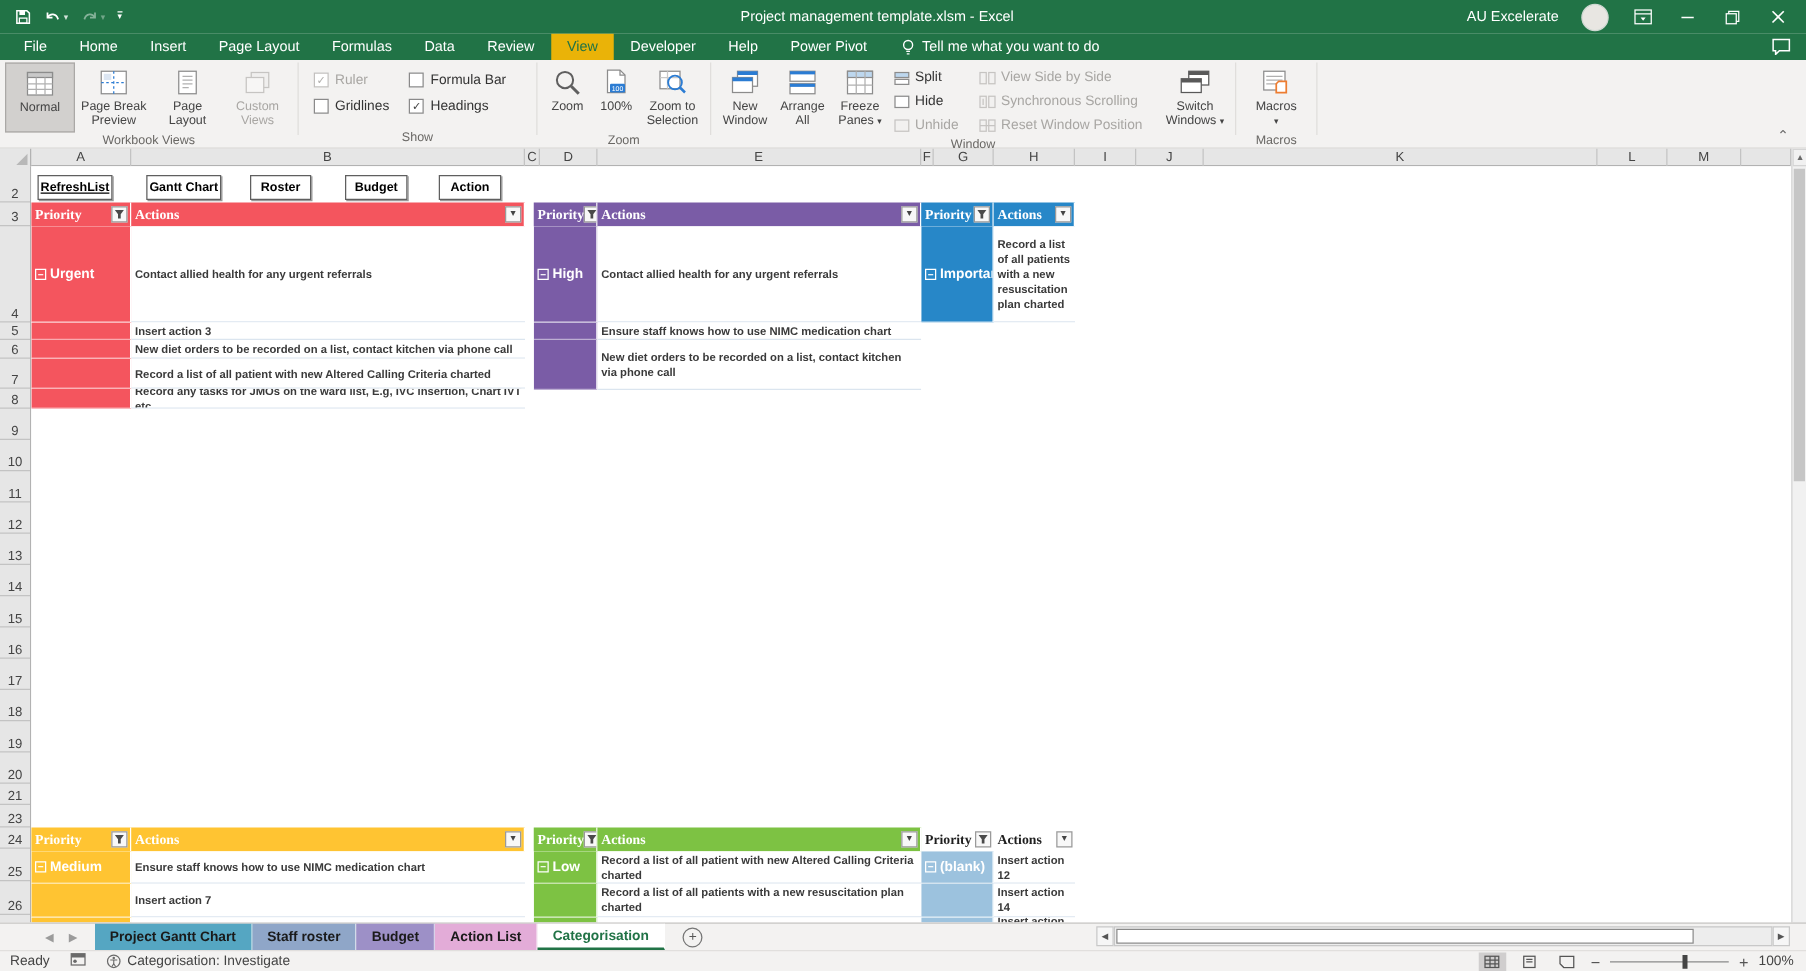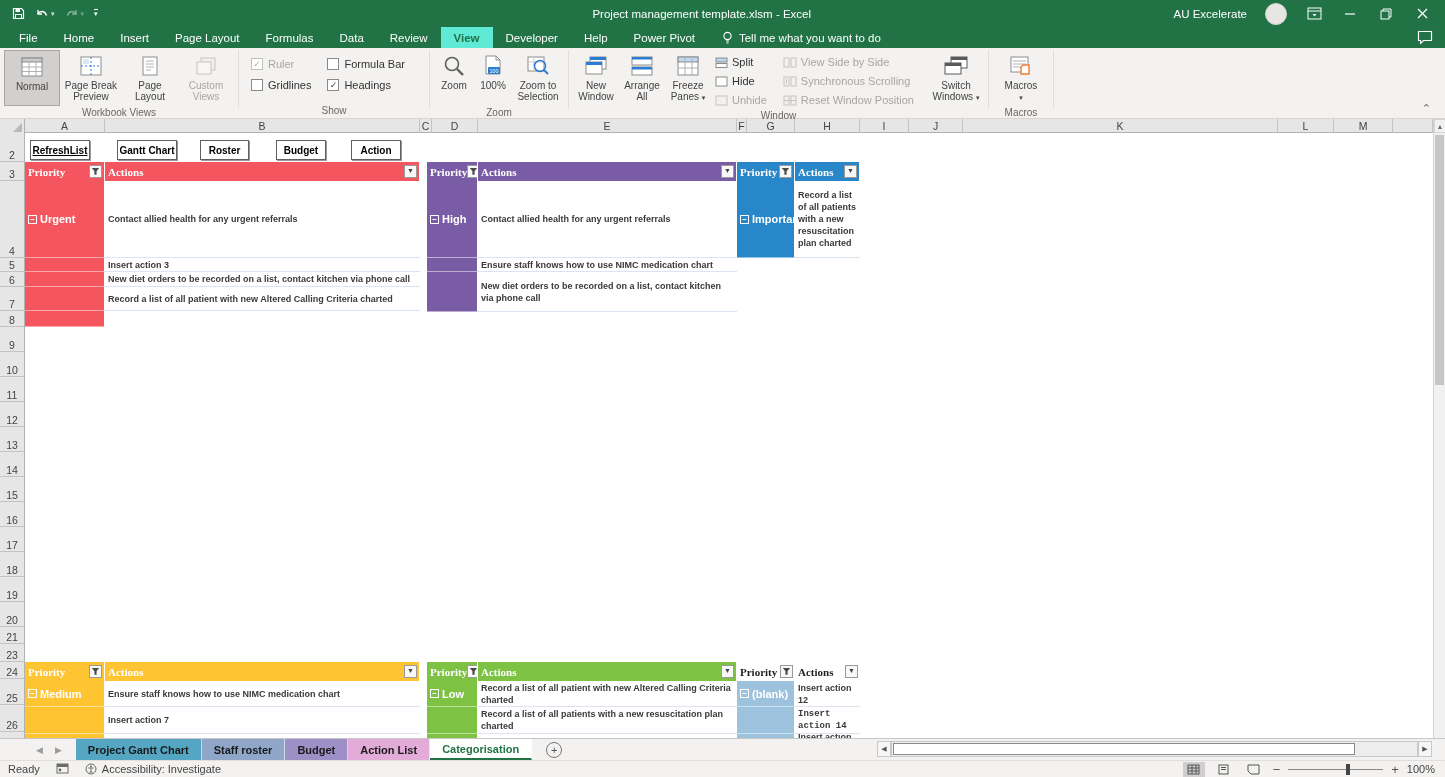--- a/index.html
+++ b/index.html
@@ -14,21 +14,21 @@
   .qcaret { font-size:7px; margin-left:2px; opacity:.8; }
   .tb-title { flex:1; text-align:center; font-size:11.5px; color:#fff; }
   .tb-right { display:flex; align-items:center; gap:18px; padding-right:14px; }
   .tb-account { font-size:11.5px; }
   .avatar { width:22px; height:22px; border-radius:50%; background:#e8e6e2; border:1px solid #cfd8d2; }
   .winbtn { width:18px; height:18px; display:flex; align-items:center; justify-content:center; }
 
   
   .menubar { position:absolute; left:0; top:27px; width:1445px; height:21px; background:#217346; display:flex; align-items:stretch; padding-left:6px; }
   .mtab { color:#fff; font-size:11.5px; padding:0 13px; display:flex; align-items:center; cursor:default; }
-  .mtab.active { background:#5eead4; color:#217346; font-weight:700; }
+  .mtab.active { background:#eab308; color:#217346; font-weight:400; }
   .tellme { display:flex; align-items:center; gap:6px; color:#fff; margin-left:14px; font-size:11.5px; }
   .comment-i { position:absolute; right:12px; top:3px; }
 
   
   .ribbon { position:absolute; left:0; top:48px; width:1445px; height:71px; background:#f3f2f1; border-bottom:1px solid #d8d6d4; display:flex; }
   .rgroup { position:relative; display:flex; flex-direction:column; height:100%; }
   .gsep { width:1px; background:#e0dedc; height:58px; margin-top:2px; }
   .gbody { display:flex; flex:1; align-items:flex-start; padding:2px 4px 0 4px; }
   .glabel { text-align:center; font-size:10px; color:#696764; height:14px; line-height:13px; }
   .rbig { width:56px; display:flex; flex-direction:column; align-items:center; padding-top:3px; height:56px; }
@@ -511,20 +511,21 @@
       <div class="t-row" style="height: 15px;">
         <div class="t-pri" style="width: 80px; background: rgb(244, 85, 94); color: rgb(255, 255, 255);"></div>
         <div class="t-act" style="width: 315px;">New diet orders to be recorded on a list, contact kitchen via phone call</div>
       </div>
       <div class="t-row" style="height: 24px;">
         <div class="t-pri" style="width: 80px; background: rgb(244, 85, 94); color: rgb(255, 255, 255);"></div>
         <div class="t-act" style="width: 315px;">Record a list of all patient with new Altered Calling Criteria charted</div>
       </div>
       <div class="t-row" style="height: 16px;">
         <div class="t-pri" style="width: 80px; background: rgb(244, 85, 94); color: rgb(255, 255, 255);"></div>
+        <div class="t-act" style="width: 315px;">Record any tasks for JMOs on the ward list, E.g, IVC insertion, Chart IVT etc.</div>
       </div>
     </div>
     <div class="xl-table" style="left: 402px; top: 29px;">
       <div class="t-hd">
         <div class="t-hcell" style="width: 51px; background: rgb(122, 92, 166); color: rgb(255, 255, 255);">
           <span>Priority</span>
           <div class="iconbox">
             <svg width="9" height="9" viewBox="0 0 10 10">
               <path d="M1 1 h8 L6.2 4.8 V8.6 L3.8 8.6 V4.8 Z" fill="#4a4a4a"></path>
             </svg>
@@ -663,21 +664,21 @@
       </div>
       <div class="t-row" style="height: 26px;">
         <div class="t-pri" style="width: 58px; background: rgb(156, 194, 222); color: rgb(255, 255, 255);">
           <span class="minusbox">−</span>
           <span>(blank)</span>
         </div>
         <div class="t-act" style="width: 65px;">Insert action 12</div>
       </div>
       <div class="t-row" style="height: 27px;">
         <div class="t-pri" style="width: 58px; background: rgb(156, 194, 222); color: rgb(255, 255, 255);"></div>
-        <div class="t-act" style="width: 65px; font-family: Liberation Mono, monospace;">Insert action 14</div>
+        <div class="t-act" style="width: 65px;">Insert action 14</div>
       </div>
       <div class="t-row" style="height: 6px;">
         <div class="t-pri" style="width: 58px; background: rgb(156, 194, 222); color: rgb(255, 255, 255);"></div>
         <div class="t-act" style="width: 65px;">Insert action</div>
       </div>
     </div>
   </div>
 
 <div class="vscroll">
   <div class="arr">▲</div>
@@ -716,21 +717,21 @@
           <rect x="1" y="1" width="11" height="3" fill="#6a6a6a"></rect>
           <circle cx="4" cy="7" r="1.4" fill="#6a6a6a"></circle>
         </svg>
     </span>
     <span class="acc">
       <svg width="12" height="12" viewBox="0 0 12 12">
           <circle cx="6" cy="6" r="5" fill="none" stroke="#6a6a6a"></circle>
           <circle cx="6" cy="3.4" r="1" fill="#6a6a6a"></circle>
           <path d="M3.2 5 h5.6 M6 5 v3 M6 8 l-1.6 2.4 M6 8 l1.6 2.4" stroke="#6a6a6a" fill="none" stroke-width=".9"></path>
         </svg>
-      <span>Accessibility: Investigate</span>
+      <span>Categorisation: Investigate</span>
     </span>
   </div>
   <div class="sb-right">
     <span class="viewbtn sel">
       <svg width="13" height="11" viewBox="0 0 13 11">
           <rect x="1" y="1" width="11" height="9" fill="none" stroke="#555"></rect>
           <line x1="1" y1="4" x2="12" y2="4" stroke="#555"></line>
           <line x1="5" y1="1" x2="5" y2="10" stroke="#555"></line>
           <line x1="9" y1="1" x2="9" y2="10" stroke="#555"></line>
           <line x1="1" y1="7" x2="12" y2="7" stroke="#555"></line>

